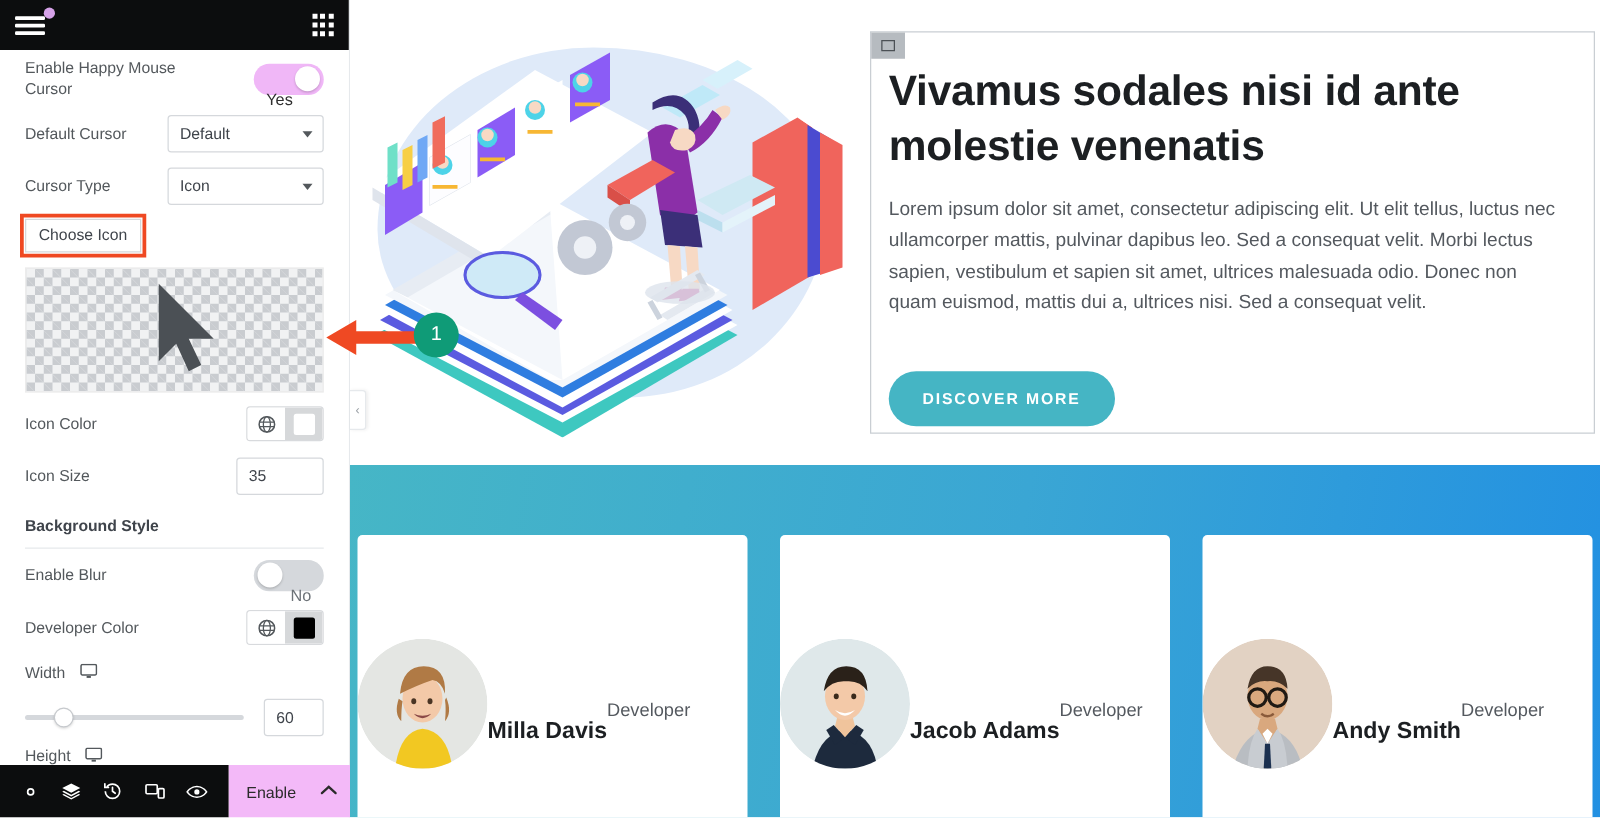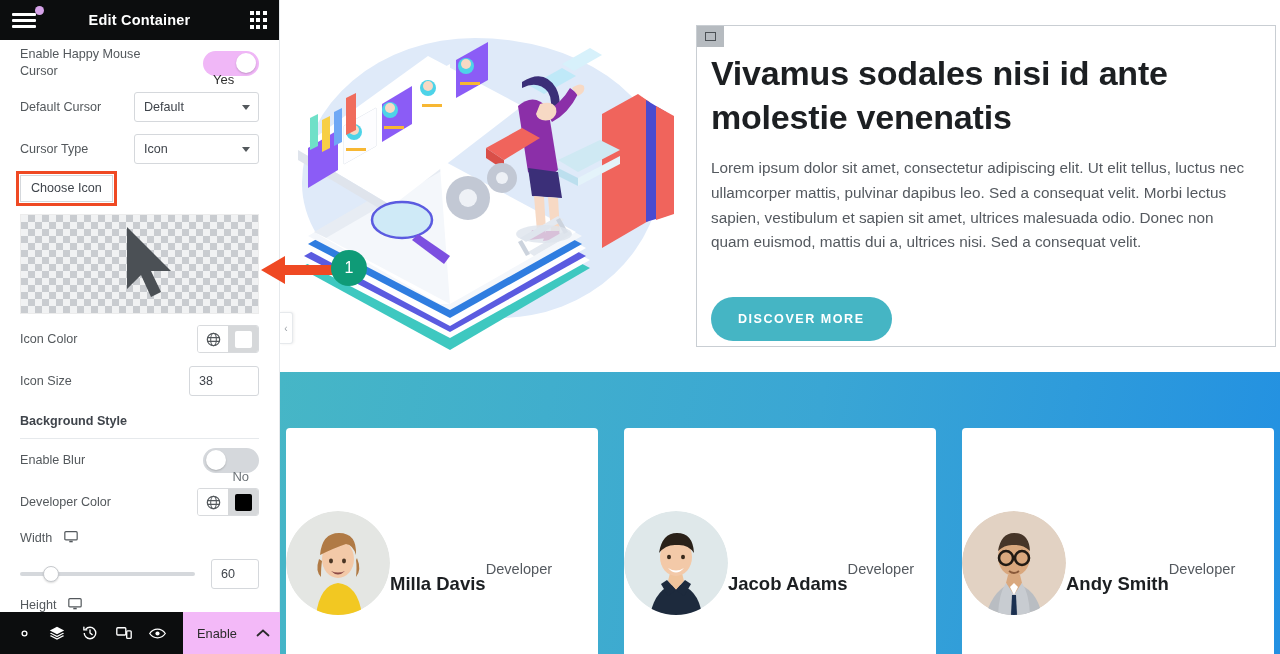--- a/index.html
+++ b/index.html
@@ -413,21 +413,20 @@
 
   <div id="panel">
 
     <div id="panel-header">
       <div class="hamburger">
         <i></i>
           <i></i>
           <i></i>
         <span class="dot"></span>
       </div>
-      <div id="panel-title">Edit Container</div>
       <div class="grid-icon">
         <span></span>
           <span></span>
           <span></span>
         <span></span>
           <span></span>
           <span></span>
         <span></span>
           <span></span>
           <span></span>
@@ -482,21 +481,21 @@
             </svg>
           </span>
           <span class="sw-holder">
             <span class="sw" style="background:#ffffff;"></span>
           </span>
         </div>
       </div>
 
       <div class="ctrl-row">
         <div class="ctrl-label">Icon Size</div>
-        <div class="num-field">38</div>
+        <div class="num-field">35</div>
       </div>
 
       <div class="section-heading">Background Style</div>
       <div class="divider"></div>
 
       <div class="ctrl-row">
         <div class="ctrl-label">Enable Blur</div>
         <div class="switch off">
           <span class="txt">No</span>
           <span class="knob"></span>

